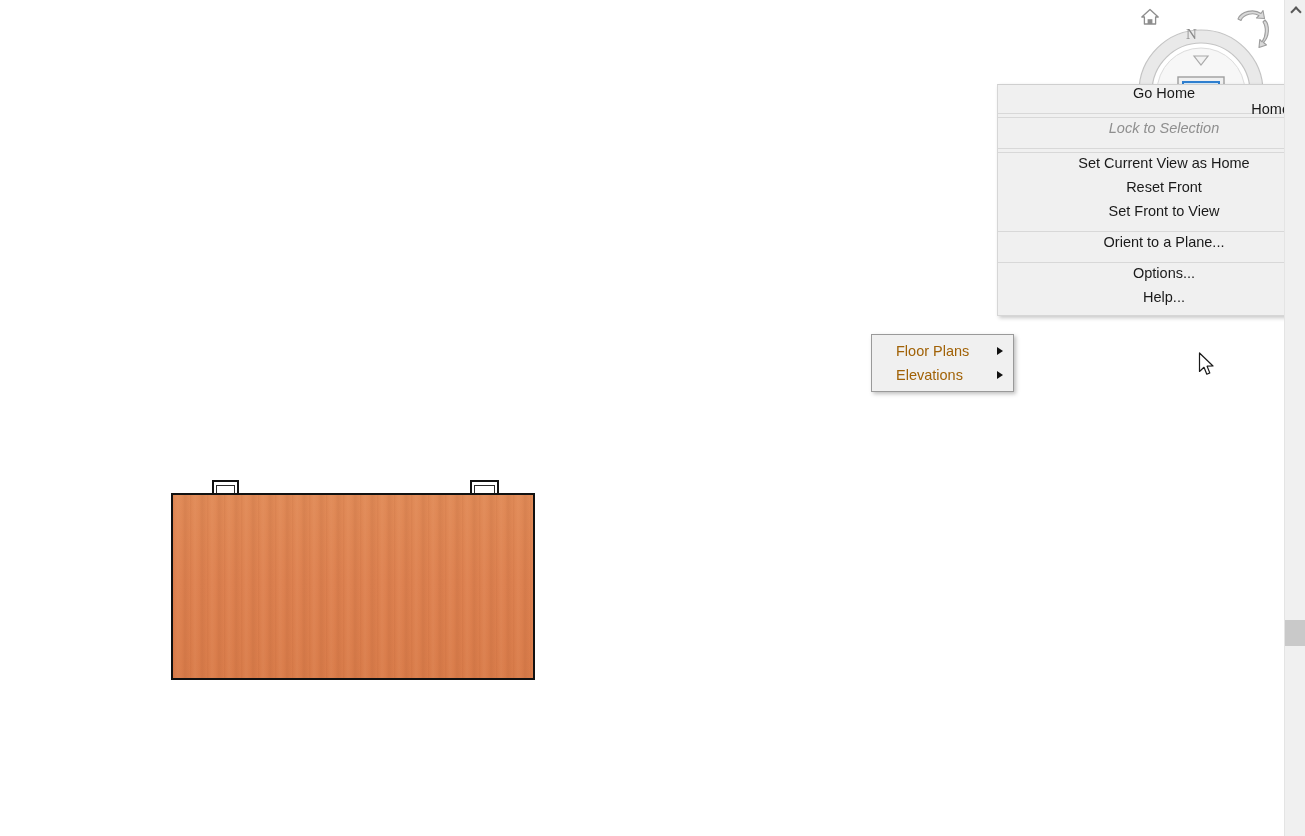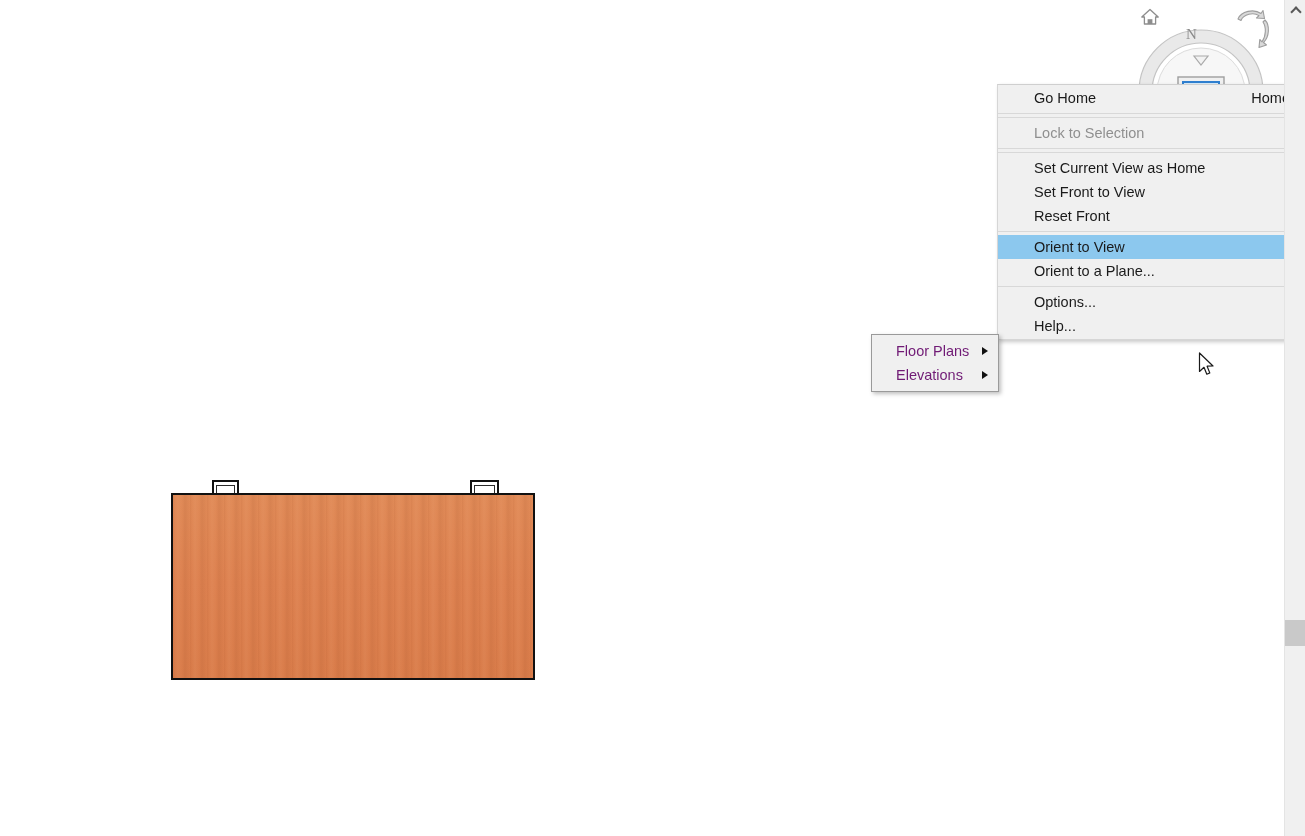--- a/index.html
+++ b/index.html
@@ -118,30 +118,31 @@
   }
   .mi {
     position: relative;
     height: 24px;
     display: flex;
     align-items: center;
     padding-left: 36px;
     padding-right: 10px;
     white-space: nowrap;
     cursor: default;
+    flex-direction: column;
   }
   .mi .lbl { flex: 0 0 auto; line-height: 1; }
   .mi .shortcut {
     margin-left: auto;
     color: #1a1a1a;
     font-size: 14.5px;
     padding-right: 4px;
   }
   .mi.disabled { color: #8f8f8f; }
-  .mi.disabled .lbl { color: #8f8f8f; }
+  .mi.disabled .lbl { color: #8f8f8f; font-style: italic; }
   .mi.hl { background: #8cc8ee; color: #1a1a1a; }
   .mi .arrow {
     margin-left: auto;
     width: 10px;
     height: 10px;
     position: relative;
     flex: 0 0 auto;
   }
   .mi .arrow::after {
     content: "";
@@ -169,27 +170,27 @@
     height: 1px;
     background: #d8d8d8;
     margin: 3px 0 3px 0;
   }
 
   
   #sub-menu {
     position: absolute;
     left: 871px;
     top: 334px;
-    width: 128px;
+    width: 143px;
     background: #f0f0f0;
     border: 1px solid #9a9a9a;
     box-shadow: 2px 2px 4px rgba(0,0,0,0.25);
     padding: 4px 0;
     font-size: 14.5px;
-    color: #701a75;
+    color: #a16207;
   }
   .smi {
     height: 24px;
     display: flex;
     align-items: center;
     padding: 0 10px 0 24px;
     white-space: nowrap;
     cursor: default;
   }
   .smi .tri {
@@ -315,34 +316,30 @@
     <div class="sep"></div>
 
 
     <div class="sep"></div>
 
     <div class="mi">
       <span class="lbl">Set Current View as Home</span>
     </div>
 
     <div class="mi">
+      <span class="lbl">Reset Front</span>
+    </div>
+
+    <div class="mi">
       <span class="lbl">Set Front to View</span>
       <span class="arrow"></span>
     </div>
 
-    <div class="mi">
-      <span class="lbl">Reset Front</span>
-    </div>
-
-    <div class="sep"></div>
-
-    <div class="mi hl">
-      <span class="lbl">Orient to View</span>
-      <span class="arrow"></span>
-    </div>
+    <div class="sep"></div>
+
 
 
     <div class="mi">
       <span class="lbl">Orient to a Plane...</span>
     </div>
     <div class="sep"></div>
 
     <div class="mi">
       <span class="lbl">Options...</span>
     </div>

